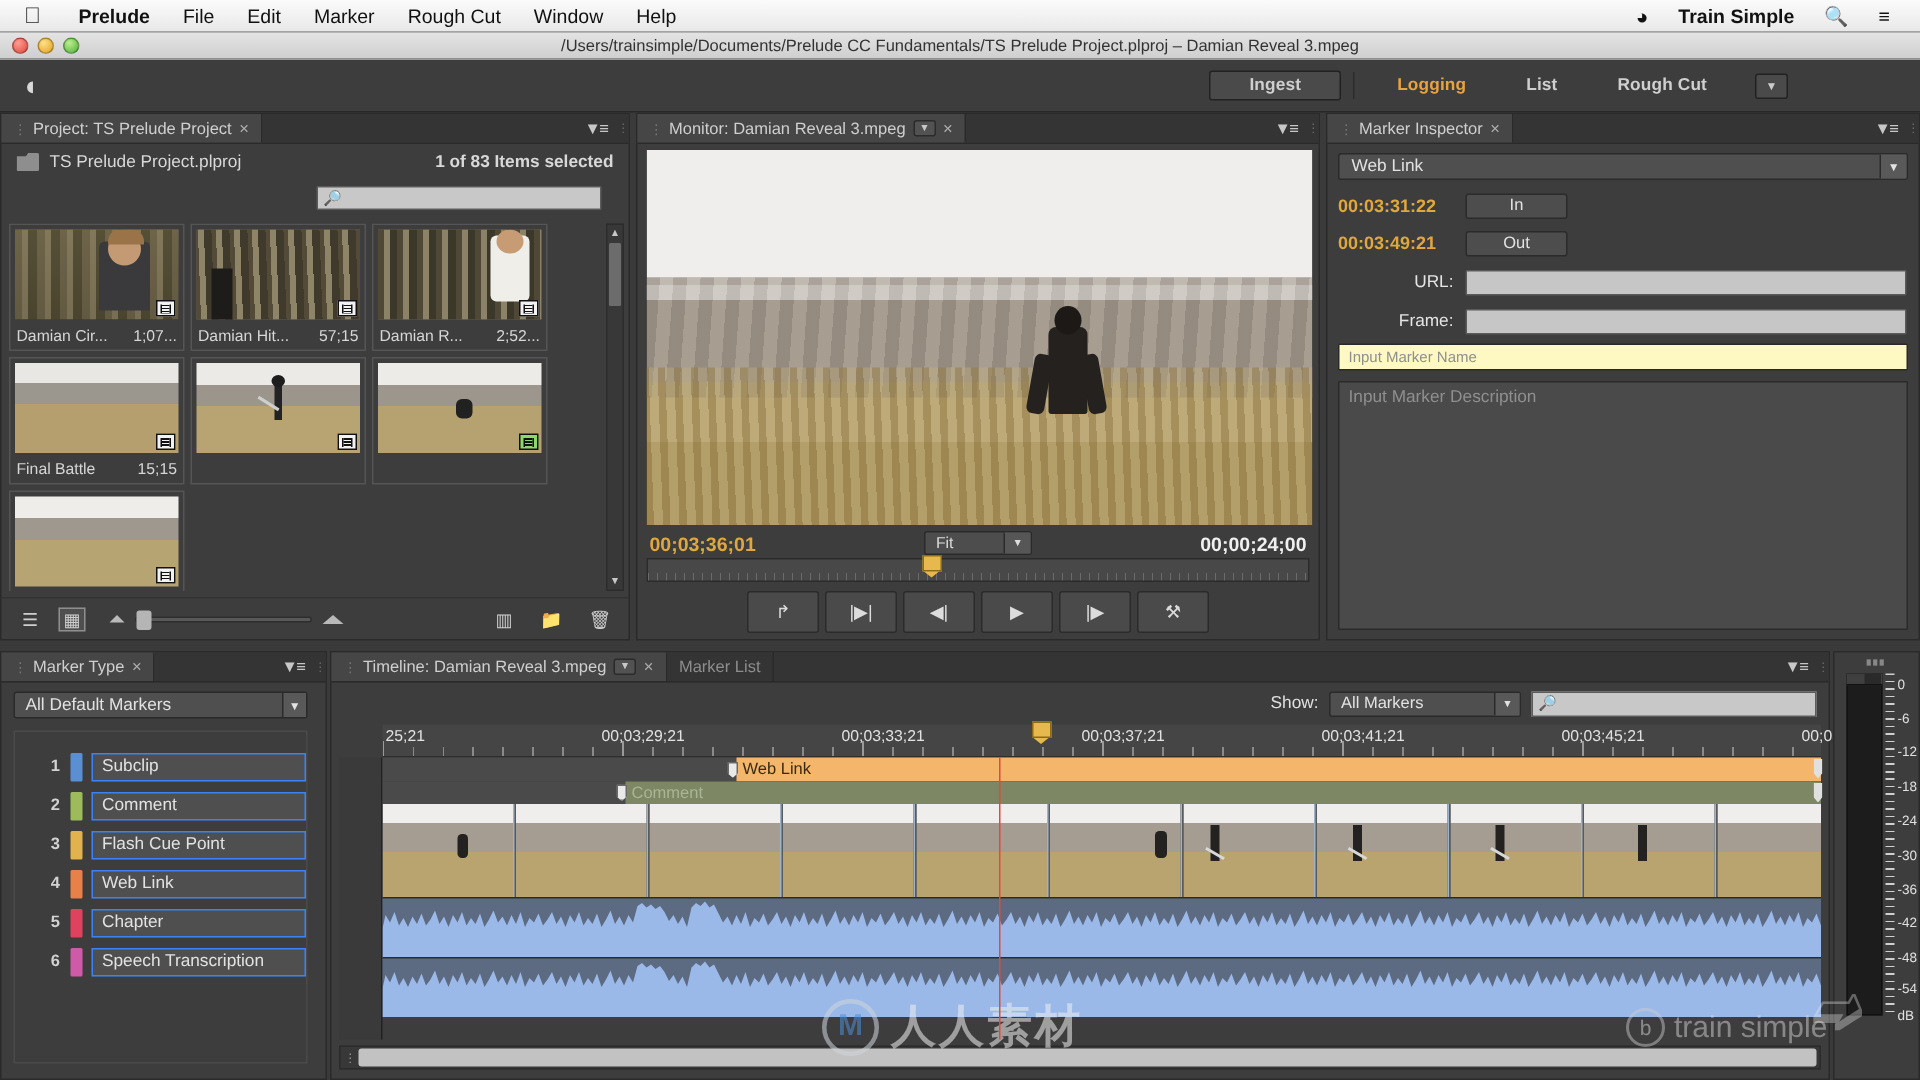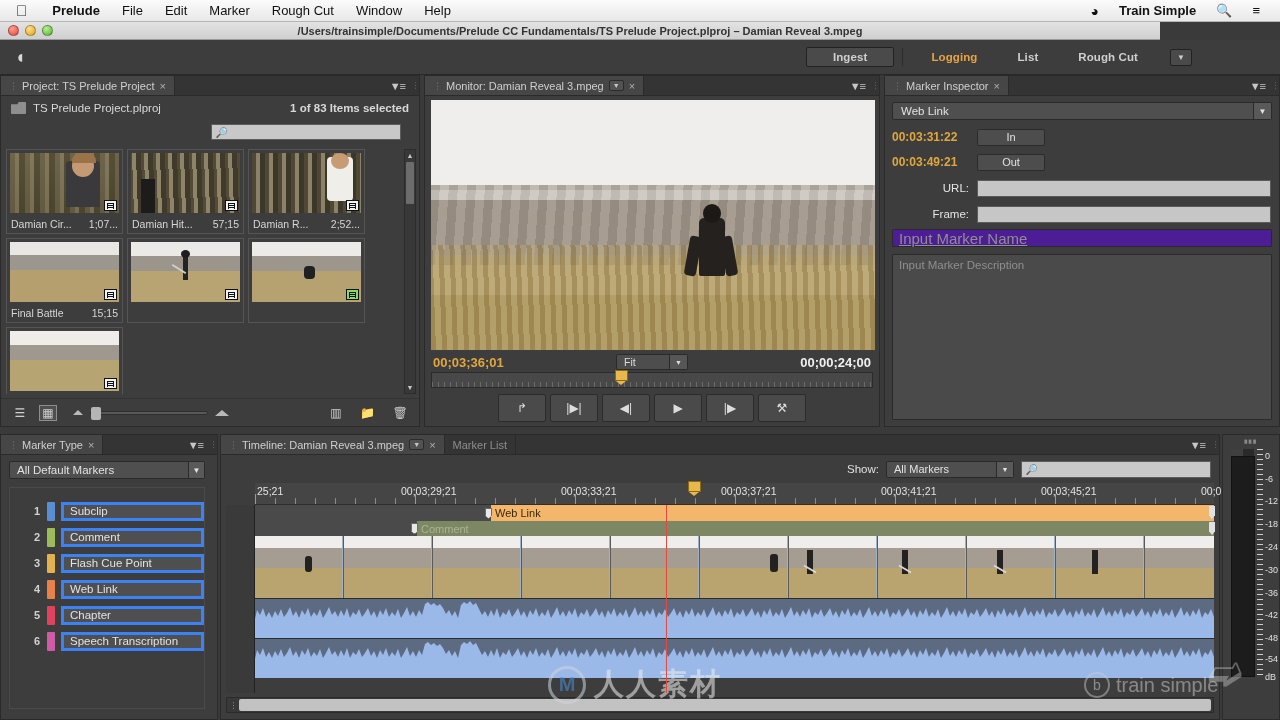--- a/index.html
+++ b/index.html
@@ -24,24 +24,24 @@
   }
   .macbar .apple { margin: 0 14px 0 16px; font-size: 15px; line-height: 1; color: #2a2a2a; }
   .macbar .mi { padding: 0 11px; font-size: 13px; color: #111; }
   .macbar .mi.app-name { font-weight: bold; }
   .macbar .right { margin-left: auto; display: flex; align-items: center; padding-right: 10px; }
   .macbar .right .mi { padding: 0 10px; font-size: 13px; }
   .macbar .right .cc-ico { font-size: 14px; }
 
   
   .titlebar {
-    position: absolute; top: 22px; left: 0; width: 1160px; height: 18px;
+    position: absolute; top: 22px; left: 0; width: 1280px; height: 18px;
     background: linear-gradient(#e3e3e3, #cfcfcf);
     border-bottom: 1px solid #9a9a9a;
-    display: flex; align-items: center; font-weight: bold;
+    display: flex; align-items: center;
   }
   .traffic { display: flex; gap: 6px; padding-left: 8px; }
   .dot { width: 11px; height: 11px; border-radius: 50%; border: 1px solid rgba(0,0,0,.28); }
   .dot.r { background: radial-gradient(circle at 35% 30%, #ff9d92, #e0483e); }
   .dot.y { background: radial-gradient(circle at 35% 30%, #ffe08a, #e0a21c); }
   .dot.g { background: radial-gradient(circle at 35% 30%, #bdf090, #4fae36); }
   .titlebar .path {
     position: absolute; left: 0; right: 0; text-align: center;
     font-size: 11px; color: #333;
   }
@@ -187,43 +187,43 @@
   .mi-row { position: absolute; left: 0; right: 0; height: 20px; display: flex; align-items: center; }
   .mi-tc { width: 92px; text-align: left; padding-left: 7px; color: #e0a83c; font-size: 12px; font-weight: bold; }
   .mi-inout {
     width: 68px; height: 17px; background: #4d4d4d; border: 1px solid #2b2b2b; border-radius: 2px;
     display: flex; align-items: center; justify-content: center; font-size: 11px; color: #e2e2e2;
   }
   .mi-lab { width: 92px; text-align: right; padding-right: 8px; font-size: 11.5px; color: #e4e4e4; }
   .mi-field { flex: 1; height: 17px; margin-right: 8px; background: #c6c6c6; border: 1px solid #5a5a5a; border-radius: 1px; }
   .mi-textin {
     position: absolute; left: 7px; right: 7px; height: 18px;
-    background: #4c1d95; border: 1px solid #2a2a2a; border-radius: 1px;
-    display: flex; align-items: center; padding-left: 6px; font-size: 15px; color: #8f8f8f; text-decoration: underline;
+    background: #fef9c3; border: 1px solid #2a2a2a; border-radius: 1px;
+    display: flex; align-items: center; padding-left: 6px; font-size: 10px; color: #8f8f8f;
   }
   .mi-textarea {
     position: absolute; left: 7px; right: 7px; top: 178px; bottom: 6px;
     background: #4a4a4a; border: 1px solid #2a2a2a; border-radius: 1px;
     padding: 4px 6px; font-size: 11.5px; color: #8f8f8f;
   }
 
   
   #markertype { left: 0; top: 434px; width: 218px; height: 286px; }
   .mt-select {
     position: absolute; left: 8px; right: 12px; top: 26px; height: 18px;
     background: #4f4f4f; border: 1px solid #2a2a2a; border-radius: 2px;
     display: flex; align-items: center; padding-left: 7px; font-size: 11.5px; color: #e2e2e2;
   }
   .mt-select .caret { margin-left: auto; width: 16px; height: 100%; border-left:1px solid #2a2a2a; background:#595959; display:flex; align-items:center; justify-content:center; font-size:8px;}
   .mt-list { position: absolute; left: 8px; right: 12px; top: 52px; bottom: 10px; border: 1px solid #4a4a4a; padding-top: 10px; }
   .mt-item { display: flex; align-items: center; height: 26px; padding-left: 13px; }
   .mt-num { width: 17px; text-align: right; font-size: 11px; color: #d2d2d2; font-weight: bold; }
   .mt-swatch { width: 8px; height: 19px; margin-left: 7px; border-radius: 1px; }
   .mt-name {
-    flex: 1; margin-left: 6px; height: 19px; background: #4f4f4f; border: 3px solid #3b82f6;
+    flex: 1; margin-left: 6px; height: 19px; background: #4f4f4f; border: 1px solid #3b82f6;
     display: flex; align-items: center; padding-left: 6px; font-size: 11.5px; color: #e2e2e2;
   }
 
   
   #timeline { left: 220px; top: 434px; width: 1000px; height: 286px; }
   .tl-toolbar { position: absolute; left: 0; right: 0; top: 21px; height: 26px; display: flex; align-items: center; }
   .tl-show-lab { margin-left: auto; font-size: 11.5px; color: #e0e0e0; padding-right: 7px; }
   .tl-show-sel {
     width: 128px; height: 17px; background: #4f4f4f; border: 1px solid #2a2a2a; border-radius: 2px;
     display: flex; align-items: center; padding-left: 7px; font-size: 11px; color: #e2e2e2;

